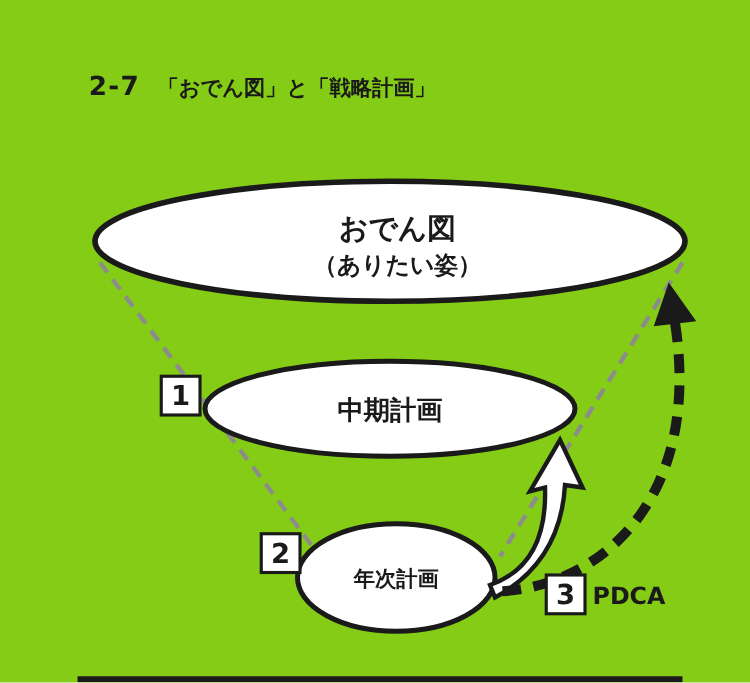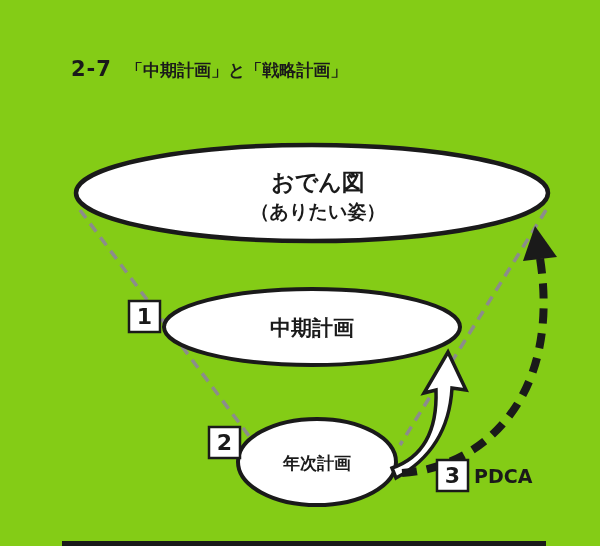--- a/index.html
+++ b/index.html
@@ -48,21 +48,21 @@
   .step-number          { font-size: 22px; font-weight: 600; }
   .pdca-text            { font-size: 19px; font-weight: 700; }
 </style>
 </head>
 <body>
 
 <div class="page">
 
   <div class="title-row">
     <span class="title-number">2-7</span>
-    <span class="title-label">「中期計画」と「戦略計画」</span>
+    <span class="title-label">「おでん図」と「戦略計画」</span>
   </div>
 
   <svg class="diagram" width="600" height="546" viewBox="0 0 600 546">
 
     <line x1="80" y1="210" x2="258" y2="448" stroke="#8c8c8c" stroke-width="3.5" stroke-dasharray="10 7"></line>
     <line x1="546" y1="210" x2="400" y2="445" stroke="#8c8c8c" stroke-width="3.5" stroke-dasharray="10 7"></line>
 
     <ellipse cx="312" cy="193" rx="236" ry="48" fill="#ffffff" stroke="#1a1a1a" stroke-width="4.5"></ellipse>
     <text x="318" y="190" text-anchor="middle" class="ellipse-label-main">おでん図</text>
     <text x="318" y="218" text-anchor="middle" class="ellipse-label-sub">（ありたい姿）</text>

